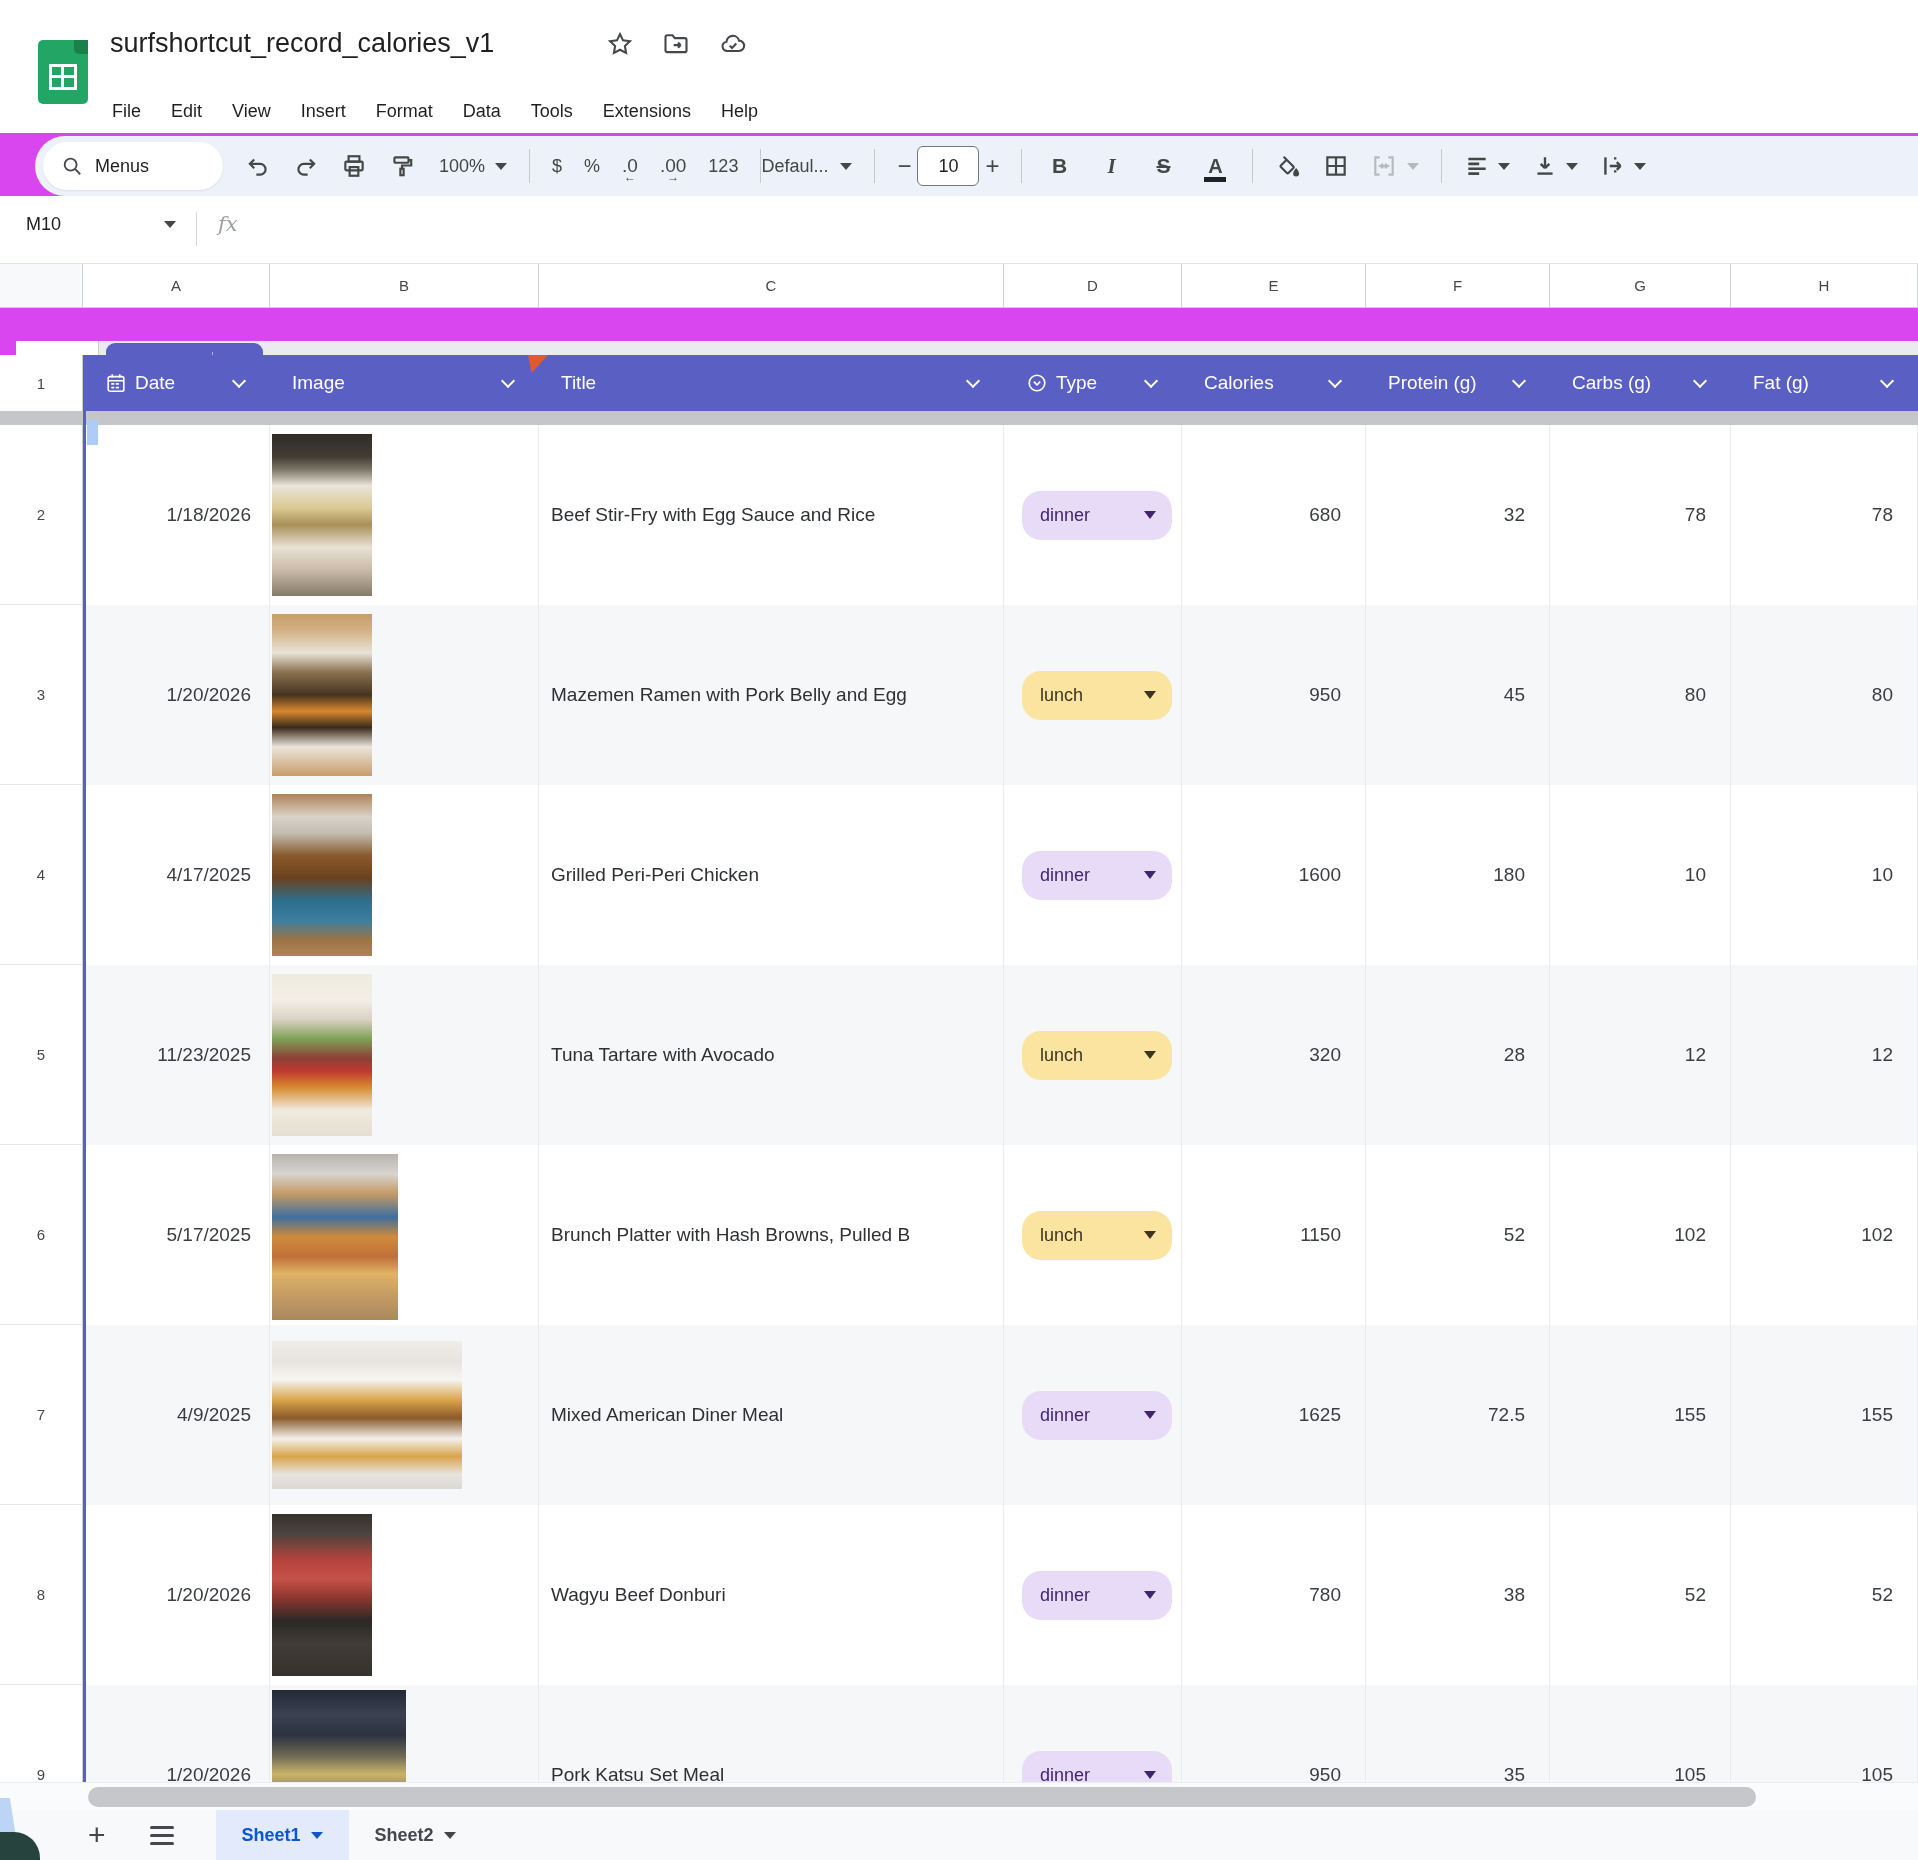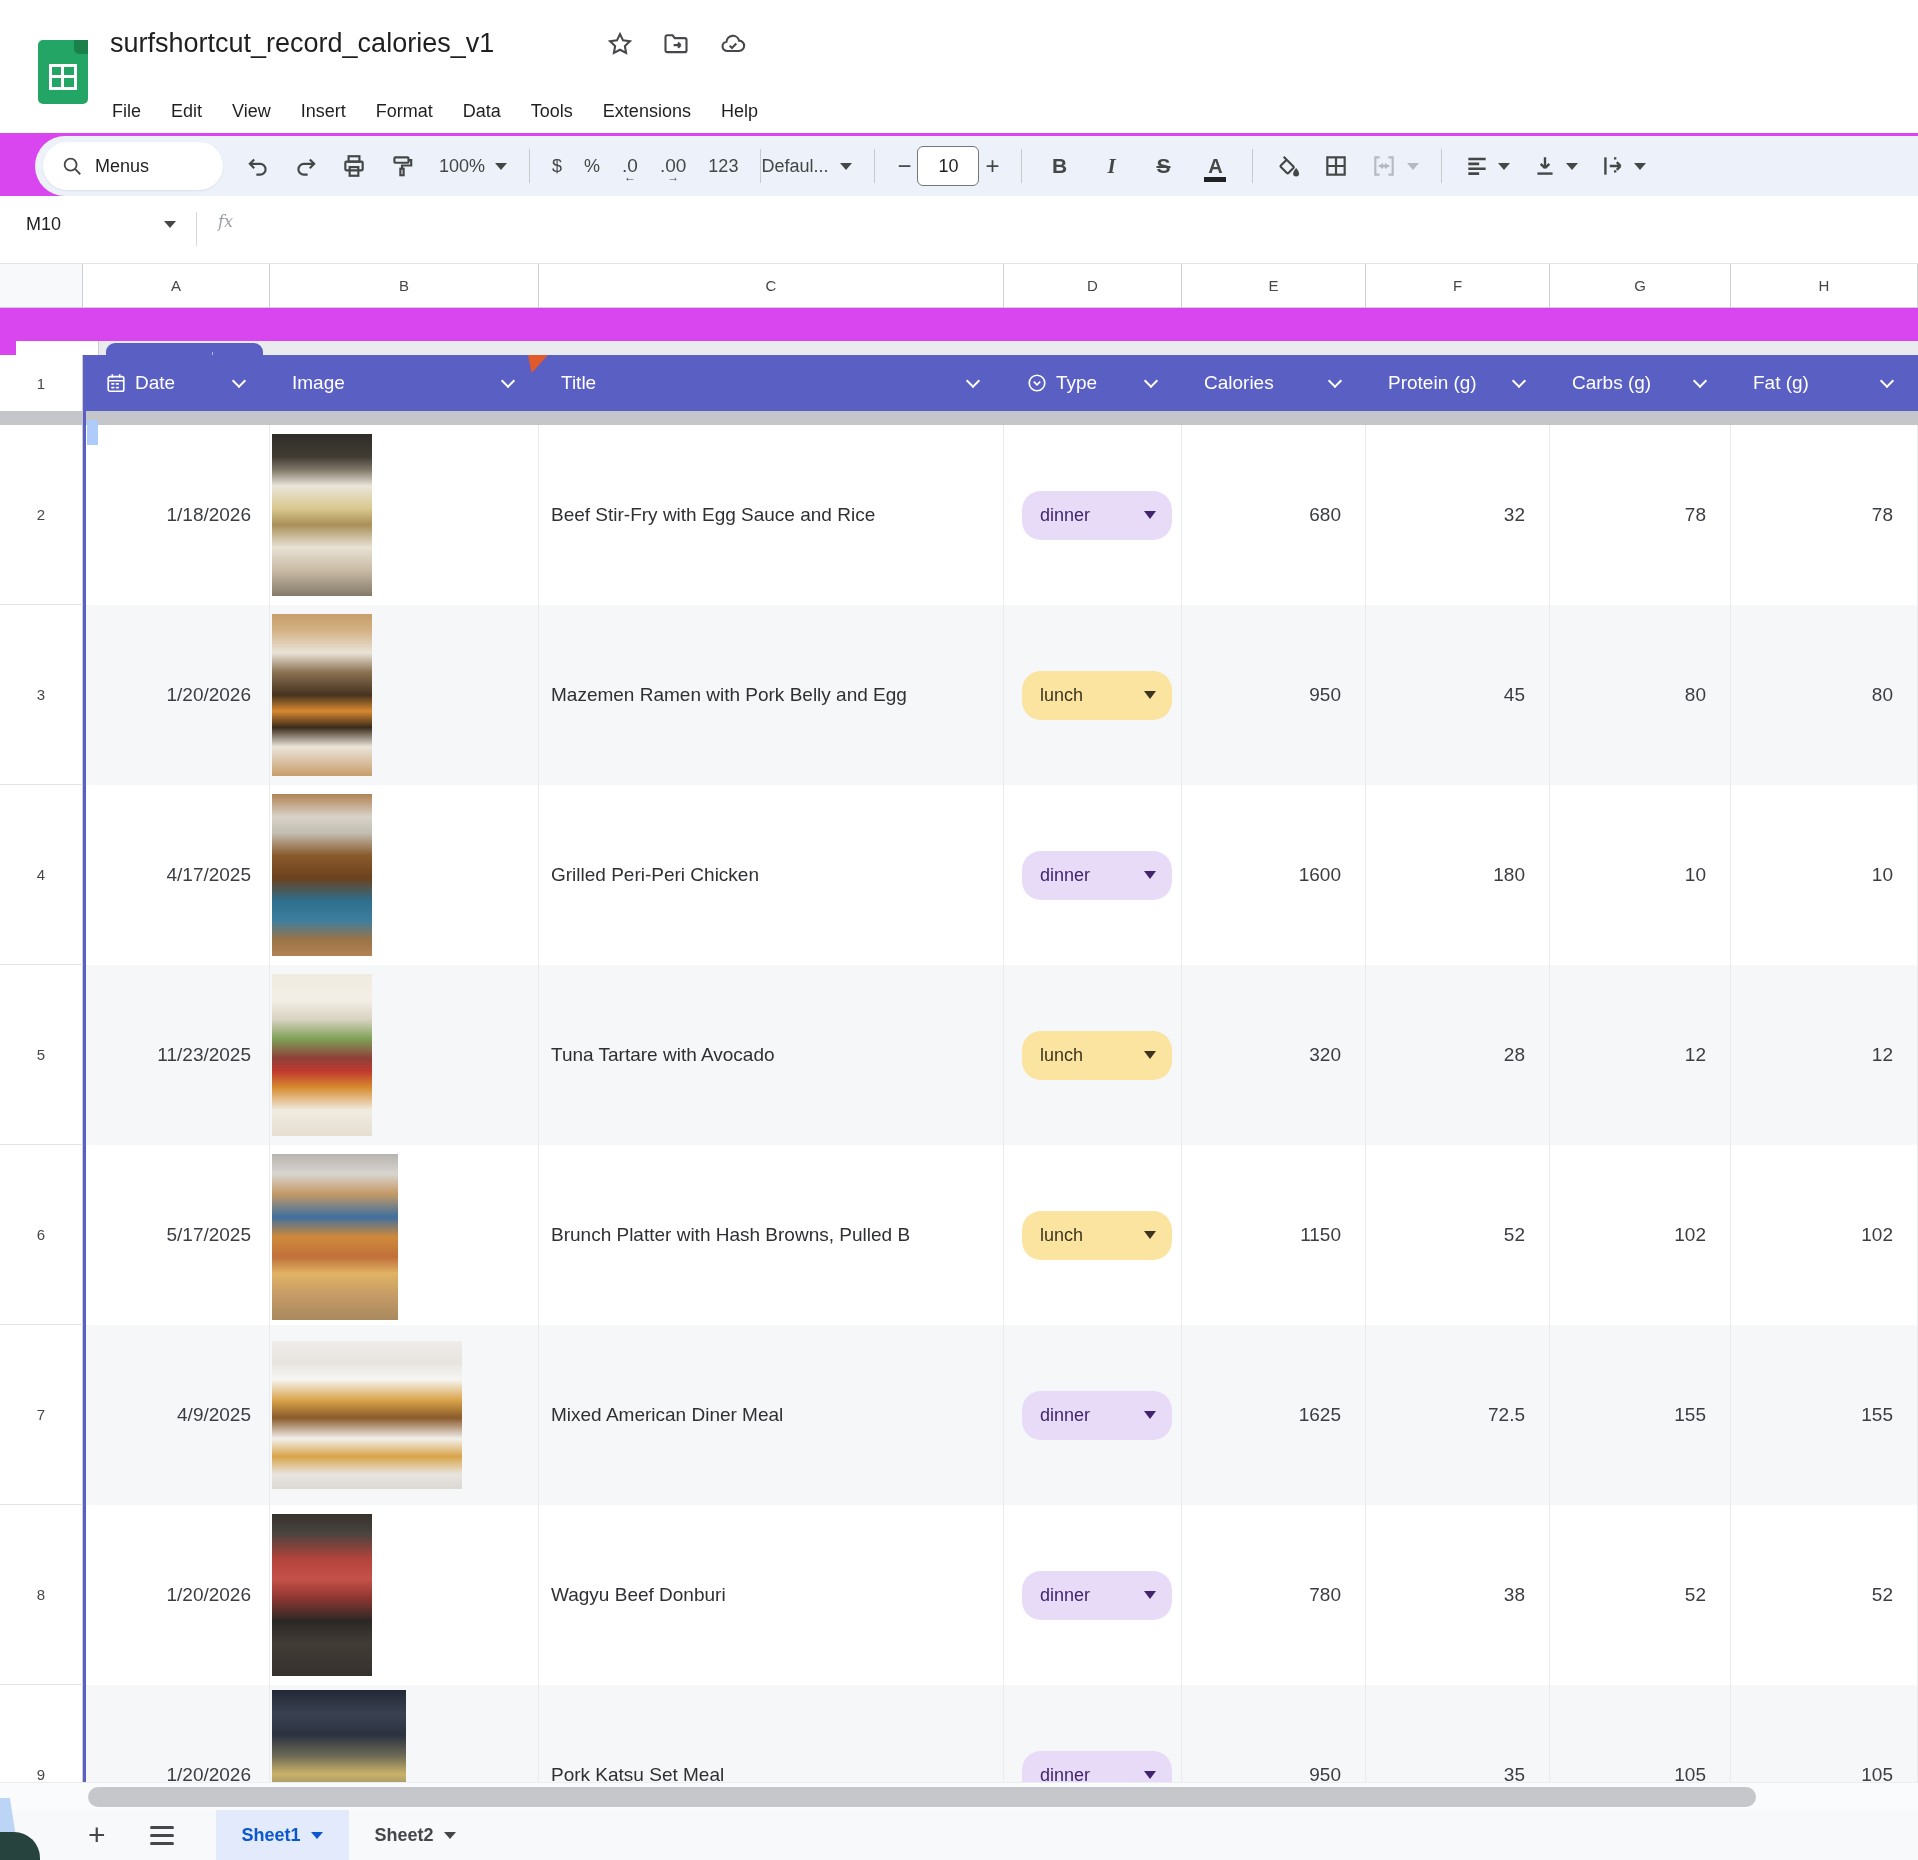--- a/index.html
+++ b/index.html
@@ -38,21 +38,21 @@
   .fmt-letter { font-size:21px; font-weight:700; width:30px; text-align:center; }
   .fmt-italic { font-style:italic; font-weight:600; font-family:"Liberation Serif", serif; }
   .fmt-strike { text-decoration:line-through; font-weight:600; }
   .txt-color { position:relative; font-size:20px; font-weight:600; width:30px; text-align:center; }
   .txt-color:after { content:""; position:absolute; left:4px; right:4px; bottom:-4px; height:5px; background:#202124; }
 
   
   #formulabar { position:absolute; left:0; top:196px; width:1918px; height:68px; background:#fff; border-bottom:1px solid #e0e3e7; }
   .name-box { position:absolute; left:26px; top:18px; width:150px; display:flex; align-items:center; justify-content:space-between; font-size:18px; color:#202124; }
   .fb-divider { position:absolute; left:196px; top:16px; width:1px; height:34px; background:#d5d8db; }
-  .fx { position:absolute; left:218px; top:16px; font-family:"DejaVu Serif", serif; font-style:italic; font-size:16px; color:#9aa0a6; }
+  .fx { position:absolute; left:218px; top:16px; font-family:"DejaVu Serif", serif; font-style:italic; font-size:21px; color:#9aa0a6; }
 
   
   #letters { position:absolute; left:0; top:264px; width:1918px; height:44px; display:flex; background:#f8f9fa; border-bottom:1px solid #cdd0d4; }
   .corner-box { width:83px; height:100%; border-right:1px solid #cdd0d4; background:#f8f9fa; }
   .col-letter { height:100%; display:flex; align-items:center; justify-content:center; font-size:15px; color:#45474a; border-right:1px solid #cdd0d4; background:#fff; }
 
   .w-a{width:187px}.w-b{width:269px}.w-c{width:465px}.w-d{width:178px}
   .w-e{width:184px}.w-f{width:184px}.w-g{width:181px}.w-h{width:187px}
 
   

